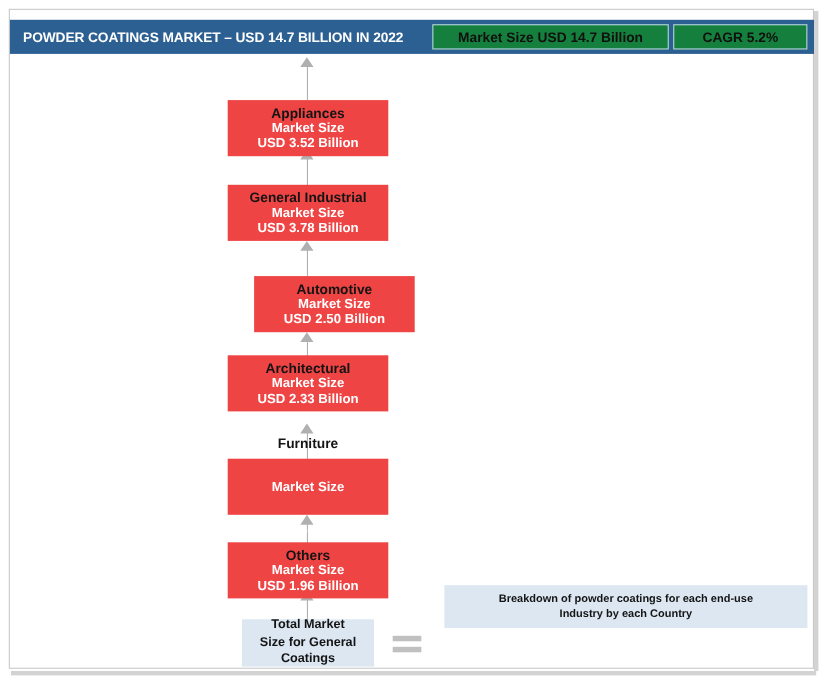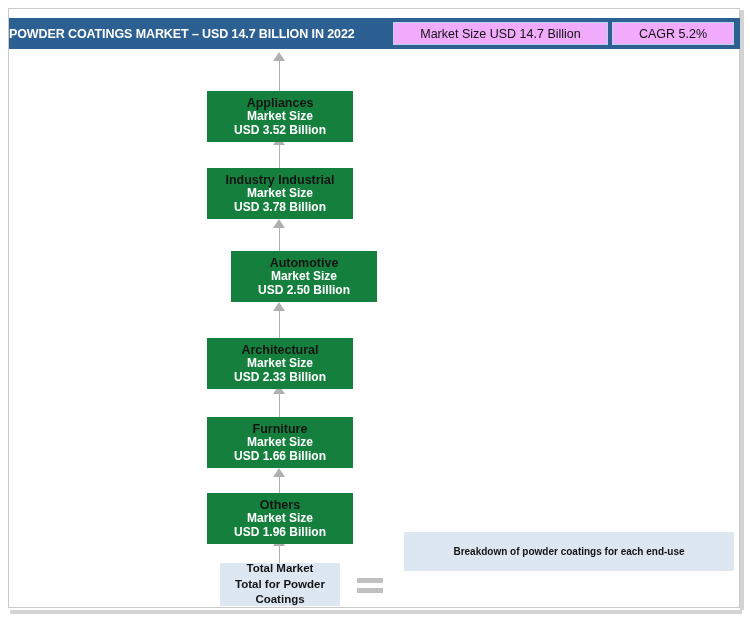--- a/index.html
+++ b/index.html
@@ -60,40 +60,41 @@
     box-sizing: border-box;
   }
   .header-title {
     position: absolute;
     left: 9px;
     top: 18px;
     width: 378px;
     height: 31px;
     display: flex;
     align-items: center;
+    padding-left: 12px;
     box-sizing: border-box;
     color: #ffffff;
     font-size: 12.5px;
     font-weight: bold;
     letter-spacing: -0.1px;
     white-space: nowrap;
   }
   .header-pill {
     position: absolute;
     top: 22px;
     height: 23px;
-    background: #f0abfc;
+    background: #15803d;
     border: 1px solid #b9d2e8;
     box-sizing: border-box;
     display: flex;
     align-items: center;
     justify-content: center;
     color: #10100f;
     font-size: 12.5px;
-    font-weight: normal;
+    font-weight: bold;
     white-space: nowrap;
   }
   #pill-market-size { left: 393px; width: 215px; }
   #pill-cagr       { left: 612px; width: 122px; }
 
   
   .spine {
     position: absolute;
     left: 279px;
     width: 1px;
@@ -110,21 +111,21 @@
     border-right: 6px solid transparent;
     border-bottom: 9px solid #b0b0b0;
   }
 
   
   .seg-box {
     position: absolute;
     left: 207px;
     width: 146px;
     height: 51px;
-    background: #15803d;
+    background: #ef4444;
     box-sizing: border-box;
     display: flex;
     flex-direction: column;
     align-items: center;
     justify-content: center;
     line-height: 1.12;
   }
   .seg-name {
     color: #141414;
     font-size: 12.5px;
@@ -217,57 +218,58 @@
   <div class="spine" style="top:543px; height:26px;"></div>
   <div class="arrow-head" style="top:537px;"></div>
 
   <div class="seg-box" style="top:91px;">
     <div class="seg-name">Appliances</div>
     <div class="seg-metric">Market Size</div>
     <div class="seg-value">USD 3.52 Billion</div>
   </div>
 
   <div class="seg-box" style="top:168px;">
-    <div class="seg-name">Industry Industrial</div>
+    <div class="seg-name">General Industrial</div>
     <div class="seg-metric">Market Size</div>
     <div class="seg-value">USD 3.78 Billion</div>
   </div>
 
   <div class="seg-box" style="top:251px;margin-left:24px;">
     <div class="seg-name">Automotive</div>
     <div class="seg-metric">Market Size</div>
     <div class="seg-value">USD 2.50 Billion</div>
   </div>
 
-  <div class="seg-box" style="top:338px;">
+  <div class="seg-box" style="top:323px;">
     <div class="seg-name">Architectural</div>
     <div class="seg-metric">Market Size</div>
     <div class="seg-value">USD 2.33 Billion</div>
   </div>
 
-  <div class="seg-box" style="top:417px;">
+  <div class="seg-box" style="top:417px;gap:26px;">
     <div class="seg-name">Furniture</div>
     <div class="seg-metric">Market Size</div>
     <div class="seg-value">USD 1.66 Billion</div>
   </div>
 
   <div class="seg-box" style="top:493px;">
     <div class="seg-name">Others</div>
     <div class="seg-metric">Market Size</div>
     <div class="seg-value">USD 1.96 Billion</div>
   </div>
 
   <div class="footer-box" id="footer-total">
     <div>Total Market</div>
-    <div>Total for Powder</div>
+    <div>Size for General</div>
     <div>Coatings</div>
   </div>
 
   <div class="equals-sign">
     <span></span>
     <span class="bottom"></span>
   </div>
 
   <div class="footer-box" id="footer-breakdown">
     <div>Breakdown of powder coatings for each end-use</div>
+    <div>Industry by each Country</div>
   </div>
 
 </div>
 
 </body></html>

